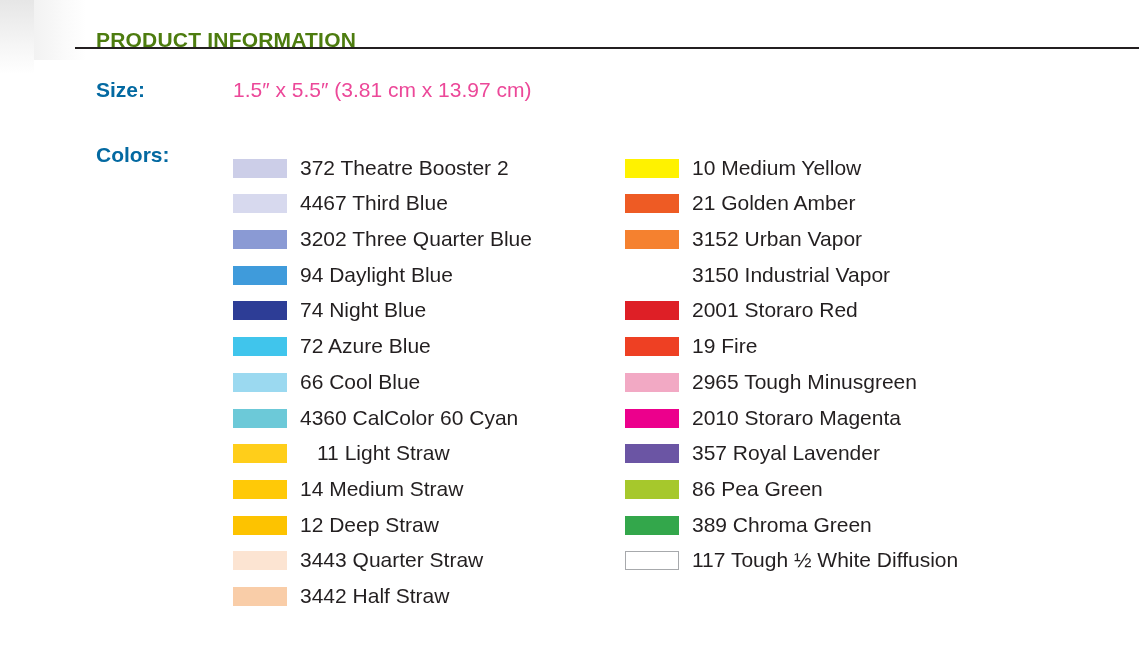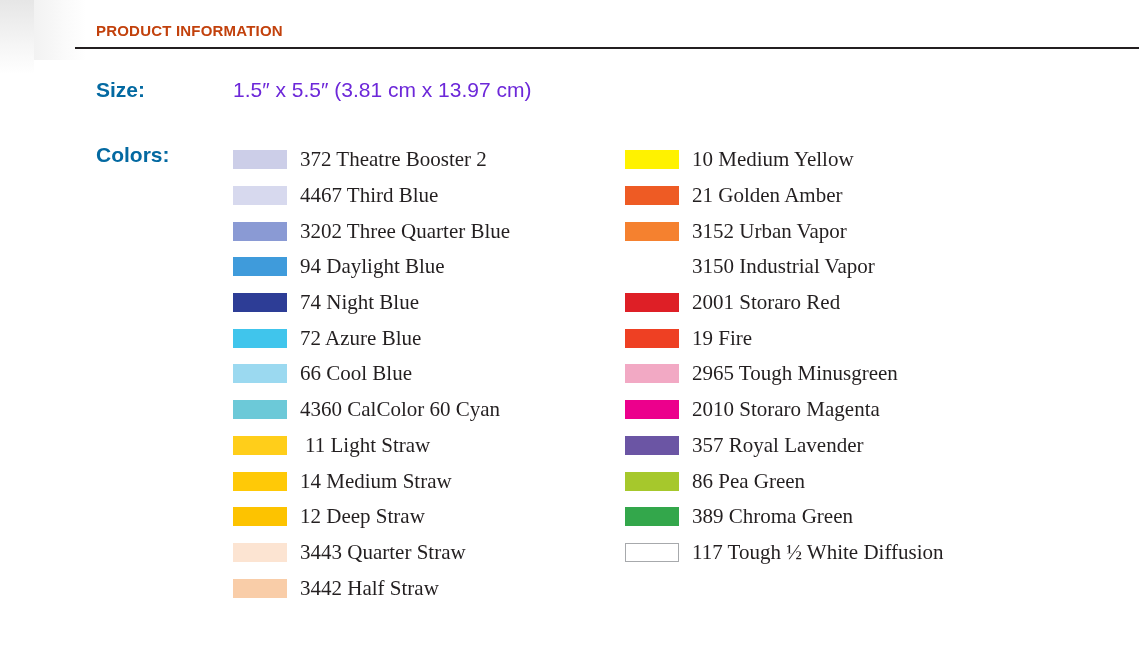--- a/index.html
+++ b/index.html
@@ -41,25 +41,25 @@
     position: absolute;
     left: 0;
     top: 0;
     width: 1139px;
     height: 654px;
   }
 
   .section-title {
     position: absolute;
     left: 96px;
-    top: 22px;
-    font-size: 15px;
+    top: 28px;
+    font-size: 21px;
     font-weight: bold;
     letter-spacing: 0.2px;
-    color: #c2410c;
+    color: #4d7c0f;
   }
 
   .rule {
     position: absolute;
     left: 75px;
     top: 47px;
     width: 1064px;
     height: 2px;
     background: #231F20;
   }
@@ -71,43 +71,42 @@
     color: #0369a1;
   }
   .label-size { left: 96px; top: 78px; }
   .label-colors { left: 96px; top: 143px; }
 
   .size-value {
     position: absolute;
     left: 233px;
     top: 78px;
     font-size: 21px;
-    color: #6d28d9;
+    color: #ec4899;
     white-space: nowrap;
   }
 
   .color-columns {
     position: absolute;
     left: 233px;
     top: 142px;
     width: 860px;
   }
 
   .col {
     position: absolute;
     top: 0;
   }
   .col-left { left: 0px; width: 390px; }
   .col-right { left: 392px; width: 470px; }
 
   .color-row {
     display: flex;
-    align-items: center;
+    align-items: flex-end;
     height: 35.7px;
-    font-family: Liberation Serif, serif;
   }
 
   .swatch {
     width: 54px;
     height: 19px;
     flex: 0 0 auto;
     margin-right: 0px;
   }
   .swatch.bordered {
     border: 1px solid #A7A9AC;
@@ -116,21 +115,21 @@
   }
 
   .color-name {
     margin-left: 13px;
     font-size: 21px;
     color: #231F20;
     white-space: nowrap;
     line-height: 1;
   }
   .color-name.indent {
-    margin-left: 18px;
+    margin-left: 30px;
   }
 </style>
 </head>
 <body>
 
 <div class="page">
 
   <div class="edge-shade"></div>
   <div class="edge-shade-v"></div>
 

